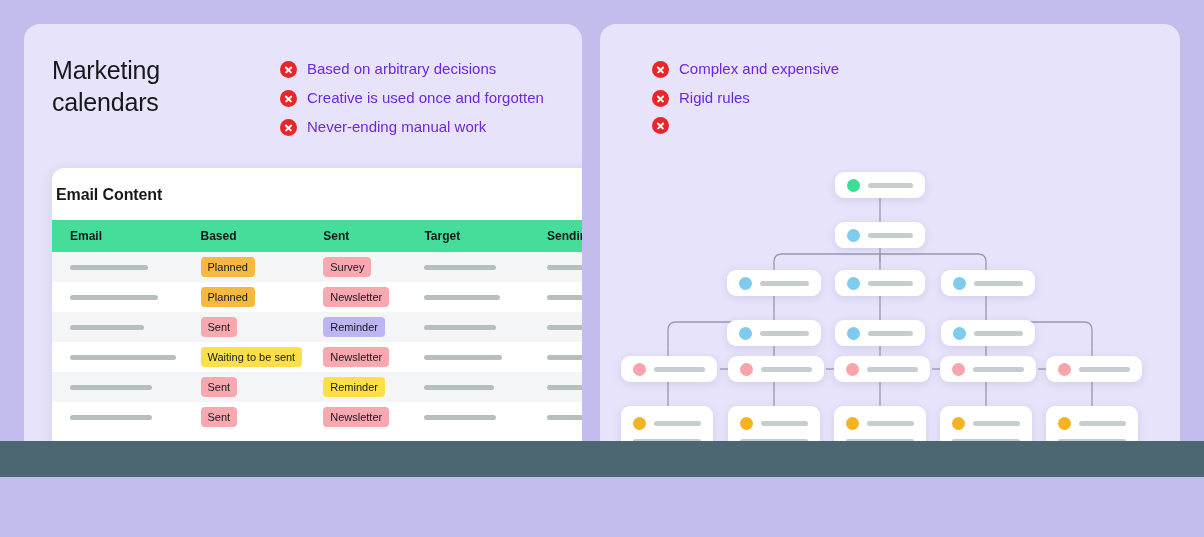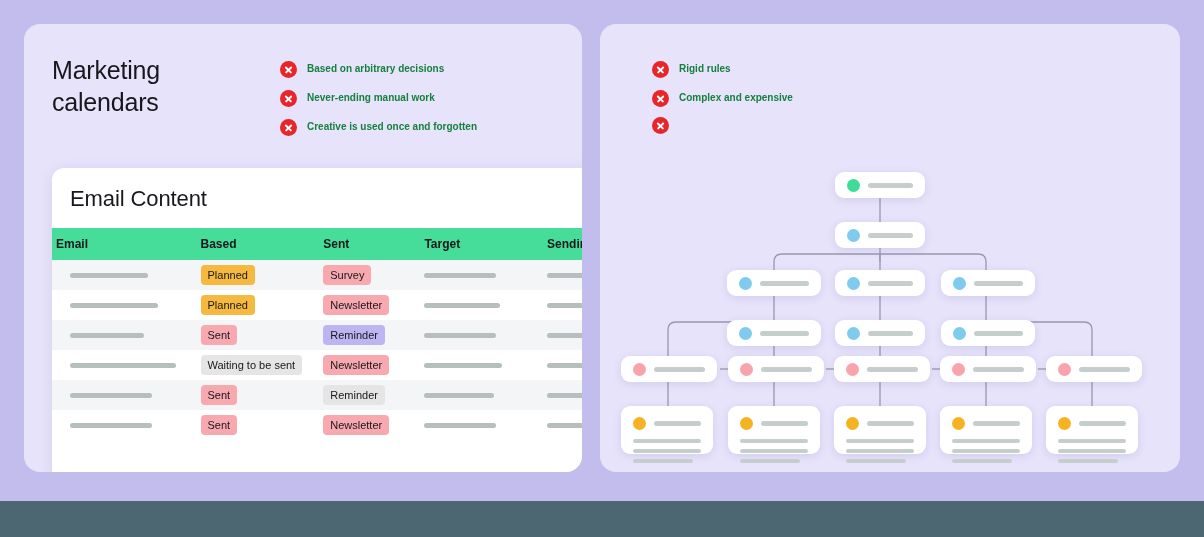--- a/index.html
+++ b/index.html
@@ -2,21 +2,21 @@
 <html><head>
 <meta charset="utf-8">
 <style>
   * { box-sizing: border-box; margin: 0; padding: 0; }
   html, body {
     width: 1204px; height: 537px;
     font-family: "Liberation Sans", sans-serif;
     background: #c3bdee;
     overflow: hidden;
   }
-  #root { position: relative; width: 1204px; height: 537px; background: #c3bdee; }
+  #root { position: relative; width: 1204px; height: 477px; background: #c3bdee; }
 
   .footer-band {
     position: absolute; left: 0; bottom: 0; width: 1204px; height: 36px;
     background: #4c6771;
   }
 
   
   .panel {
     position: absolute;
     background: #e7e3fb;
@@ -34,21 +34,21 @@
     font-size: 25px; line-height: 32px; color: #17181c;
     font-weight: 400; letter-spacing: -.2px;
     white-space: pre-line;
   }
   #panel-left .panel-title  { width: 210px; }
   #panel-right .panel-title { width: 196px; }
 
   .bullets { display: flex; flex-direction: column; gap: 9px; padding-top: 5px; }
   .bullet { display: flex; align-items: center; gap: 10px; }
   .bullet-label {
-    font-size: 10px; line-height: 20px; color: #15803d; font-weight: 700;
+    font-size: 15px; line-height: 20px; color: #6d28d9; font-weight: 400;
     white-space: nowrap;
   }
   .x-icon {
     width: 17px; height: 17px; border-radius: 50%;
     background: #e8262a; flex: 0 0 17px;
     position: relative;
   }
   .x-icon::before, .x-icon::after {
     content: ""; position: absolute; left: 4px; top: 8px;
     width: 9px; height: 1.6px; background: #fff; border-radius: 1px;
@@ -64,50 +64,50 @@
     pointer-events: none;
   }
   #table-card {
     position: absolute; left: 28px; top: 144px;
     width: 620px; height: 330px;
     background: #ffffff; border-radius: 12px;
     box-shadow: 0 2px 14px rgba(60,50,110,.10);
     pointer-events: auto;
   }
   .table-title {
-    font-size: 22px; color: #17181c; font-weight: 400;
-    padding: 18px 0 0 18px; letter-spacing: -.1px;
+    font-size: 16px; color: #17181c; font-weight: 700;
+    padding: 18px 0 0 4px; letter-spacing: -.1px;
   }
   table { border-collapse: collapse; width: 100%; margin-top: 16px; table-layout: fixed; }
   thead th {
     background: #46dd9b; color: #17181c;
     font-size: 12px; font-weight: 700; text-align: left;
     padding: 9px 0 9px 0; height: 28px;
   }
-  thead th:first-child { padding-left: 4px; }
+  thead th:first-child { padding-left: 18px; }
   tbody td { height: 30px; padding: 0; vertical-align: middle; }
   tbody td:first-child { padding-left: 18px; }
   tbody tr:nth-child(odd) { background: #f4f5f6; }
   tbody tr:nth-child(even) { background: #ffffff; }
   .col-email  { width: 138px; }
   .col-status { width: 114px; }
   .col-type   { width: 94px; }
   .col-target { width: 114px; }
   .col-send   { width: 116px; }
 
   .skel { height: 5px; border-radius: 3px; background: #b7bfbd; display: block; }
 
   .badge {
     display: inline-block; font-size: 11px; line-height: 14px;
     padding: 3px 7px; border-radius: 4px; color: #17181c; white-space: nowrap;
   }
   .b-orange { background: #f6b93f; }
   .b-pink   { background: #f8a9b0; }
   .b-purple { background: #bdb4f2; }
-  .b-blue   { background: #e5e5e5; }
+  .b-blue   { background: #fde047; }
 
   
   #flow { position: absolute; left: 600px; top: 150px; width: 580px; height: 320px; }
   #flow svg { position: absolute; left: 0; top: 0; }
   .node {
     position: absolute; background: #fff; border-radius: 9px;
     box-shadow: 0 2px 8px rgba(70,60,120,.13);
     display: flex; align-items: center; gap: 8px;
     padding: 0 12px;
   }
@@ -138,25 +138,25 @@
     <div class="panel-head">
       <div class="panel-title">Marketing
 calendars</div>
       <div class="bullets" style="margin-left:18px;">
         <div class="bullet">
           <span class="x-icon"></span>
           <span class="bullet-label">Based on arbitrary decisions</span>
         </div>
         <div class="bullet">
           <span class="x-icon"></span>
+          <span class="bullet-label">Creative is used once and forgotten</span>
+        </div>
+        <div class="bullet">
+          <span class="x-icon"></span>
           <span class="bullet-label">Never-ending manual work</span>
-        </div>
-        <div class="bullet">
-          <span class="x-icon"></span>
-          <span class="bullet-label">Creative is used once and forgotten</span>
         </div>
       </div>
     </div>
   </div>
 
   <div id="table-clip">
     <div id="table-card">
       <div class="table-title">Email Content</div>
       <table>
         <colgroup>
@@ -257,25 +257,25 @@
           </tbody>
       </table>
     </div>
   </div>
 
   <div class="panel" id="panel-right">
     <div class="panel-head">
       <div class="bullets" style="margin-left:24px;">
         <div class="bullet">
           <span class="x-icon"></span>
+          <span class="bullet-label">Complex and expensive</span>
+        </div>
+        <div class="bullet">
+          <span class="x-icon"></span>
           <span class="bullet-label">Rigid rules</span>
-        </div>
-        <div class="bullet">
-          <span class="x-icon"></span>
-          <span class="bullet-label">Complex and expensive</span>
         </div>
         <div class="bullet">
           <span class="x-icon"></span>
         </div>
       </div>
     </div>
   </div>
 
   <div id="flow">
     <svg width="580" height="320">

